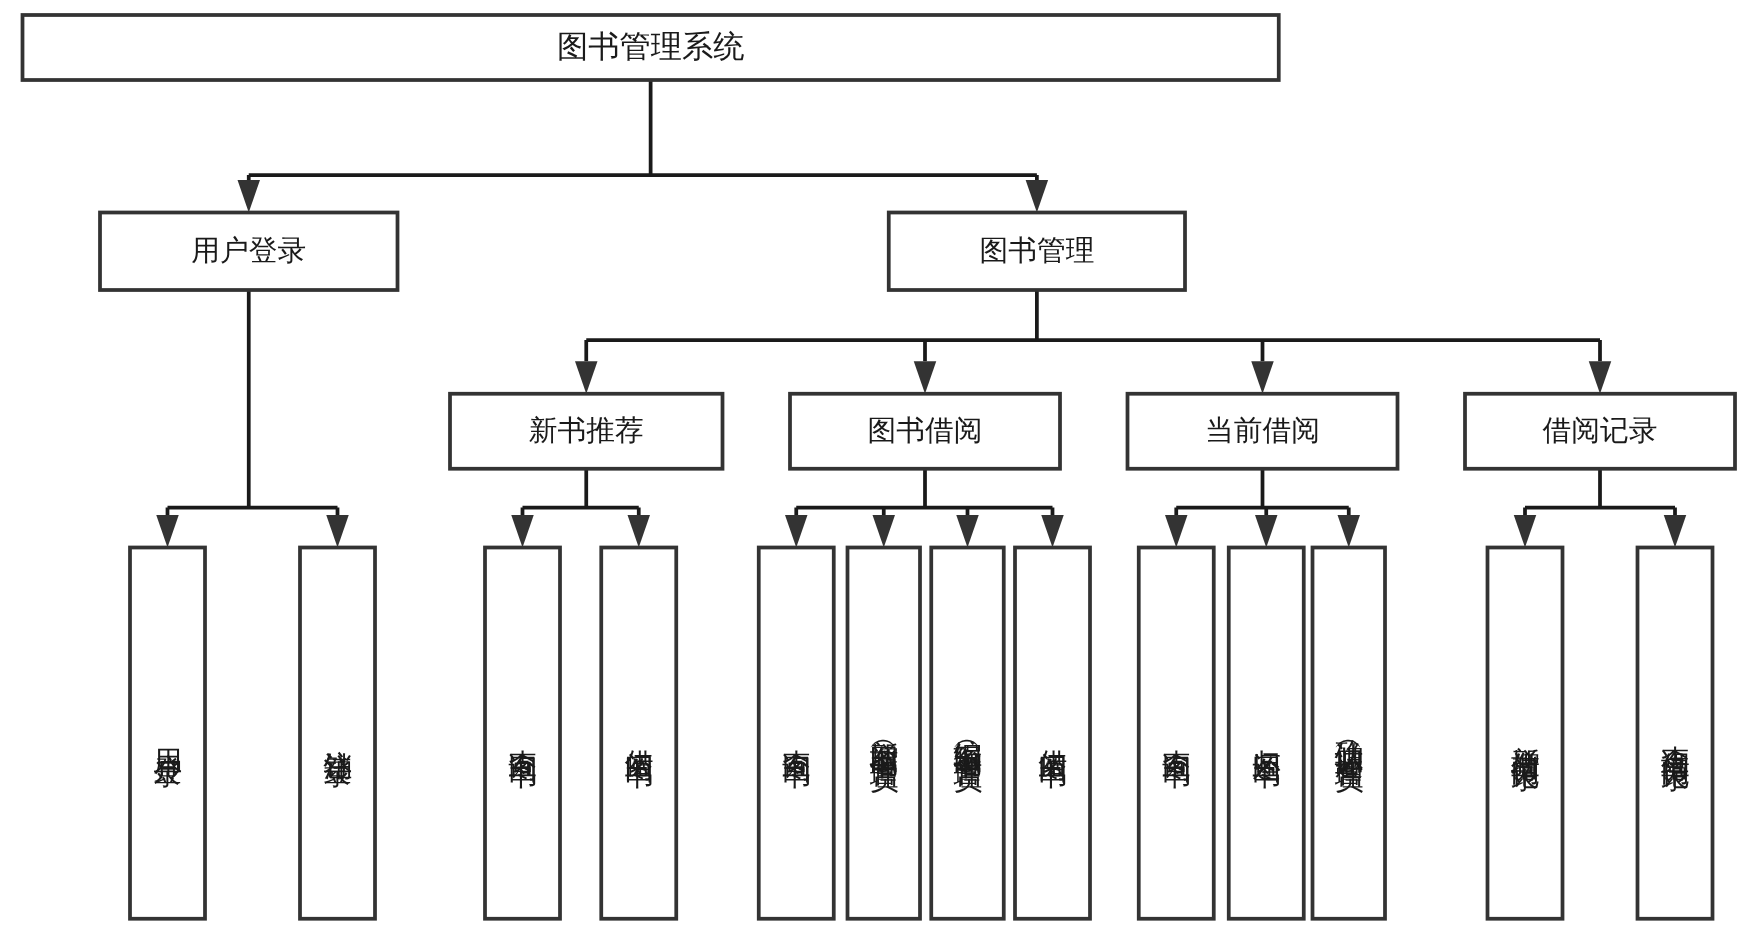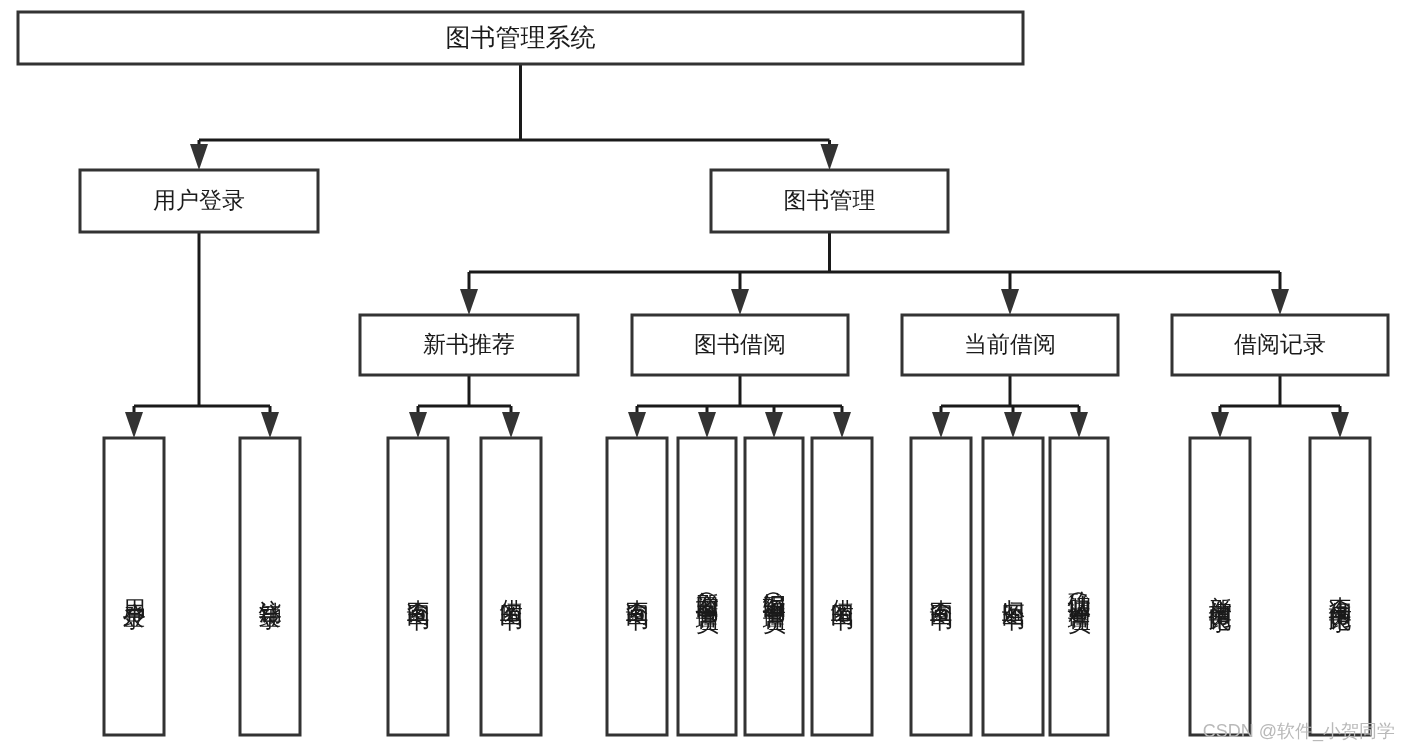--- a/index.html
+++ b/index.html
@@ -253,15 +253,14 @@
         <span class="leaf-label">确认归还（管理员）</span>
       </div>
       <div class="leaf-label-wrap" style="left: 1190px; top: 438px; width: 60px; height: 297px;">
         <span class="leaf-label">新增借阅记录</span>
       </div>
       <div class="leaf-label-wrap" style="left: 1310px; top: 438px; width: 60px; height: 297px;">
         <span class="leaf-label">查询借阅记录</span>
       </div>
     </div>
 
-  <div class="watermark">CSDN @软件_小贺同学</div>
 
 </div>
 
 </body></html>

